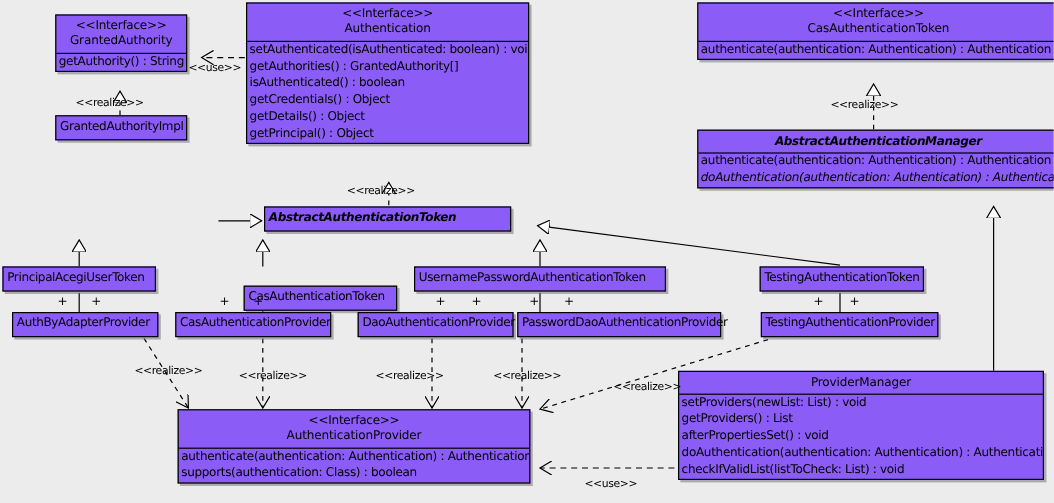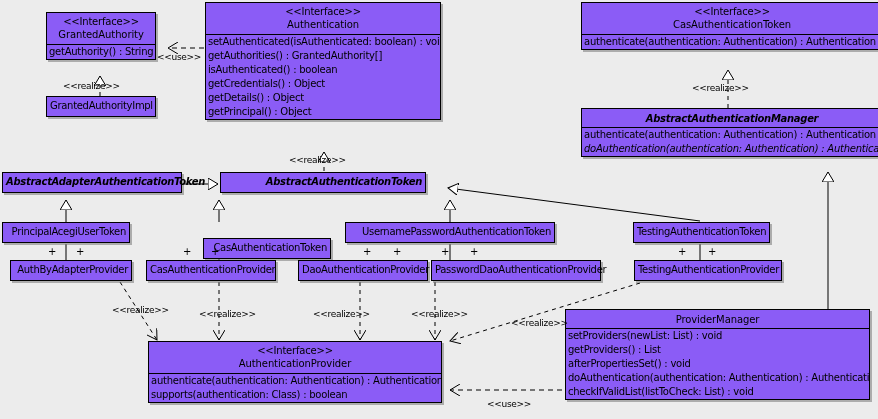--- a/index.html
+++ b/index.html
@@ -46,21 +46,21 @@
     font-size:10px;
     line-height:14px;
     padding:0 1px 0 2px;
     white-space:nowrap;
     overflow:hidden;
     letter-spacing:-.25px;
   }
   .uml .op.it{font-style:italic;}
 
   
-  .uml.simple{padding:0;text-align:right;}
+  .uml.simple{padding:0;}
   .uml.simple .cname{
     font-size:10px;
     line-height:16px;
     padding:1px 3px 2px 3px;
     white-space:nowrap;
     letter-spacing:-.3px;
   }
 
   
   .elabel{
@@ -195,23 +195,20 @@
     <div class="hdr" style="padding-top:3px;padding-bottom:2px;">
       <span class="cname">AbstractAuthenticationManager</span>
     </div>
     <div class="sep"></div>
     <div class="ops">
       <div class="op">authenticate(authentication: Authentication) : Authentication</div>
       <div class="op it">doAuthentication(authentication: Authentication) : Authentication</div>
     </div>
   </div>
 
-  <div class="uml simple abstract" style="left:2px;top:172px;width:180px;">
-    <span class="cname">AbstractAdapterAuthenticationToken</span>
-  </div>
 
   <div class="uml simple abstract" style="left:220px;top:172px;width:206px;">
     <span class="cname">AbstractAuthenticationToken</span>
   </div>
 
   <div class="uml simple" style="left:2px;top:222px;width:128px;">
     <span class="cname">PrincipalAcegiUserToken</span>
   </div>
 
   <div class="uml simple" style="left:155px;top:238px;width:128px;margin-left:48px;">

